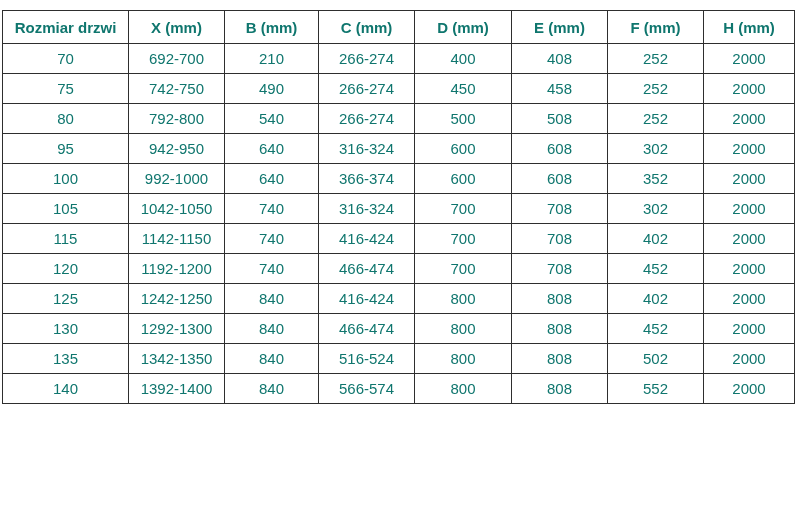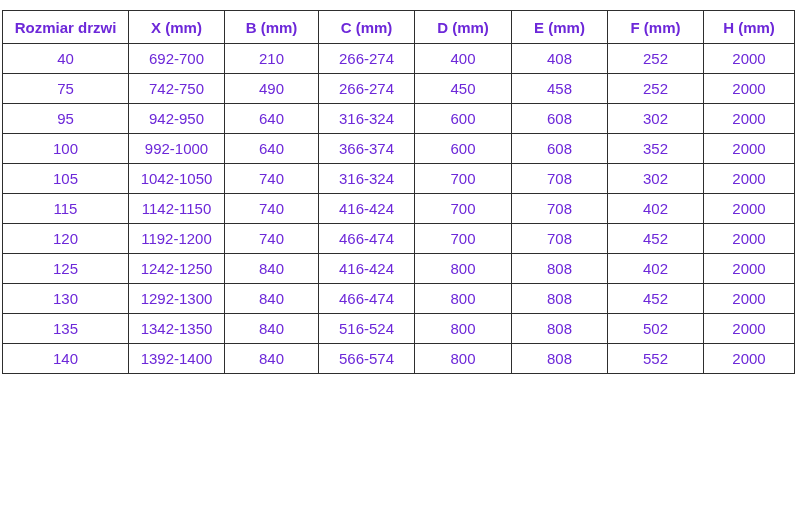--- a/index.html
+++ b/index.html
@@ -14,21 +14,21 @@
   .table-wrap {
     position: absolute;
     left: 2px;
     top: 10px;
     width: 792px;
   }
   table.size-table {
     border-collapse: collapse;
     table-layout: fixed;
     width: 792px;
-    color: #6d28d9;
+    color: #0f766e;
   }
   table.size-table th,
   table.size-table td {
     border: 1px solid #2e2e2e;
     text-align: center;
     vertical-align: middle;
     padding: 0;
     font-size: 15px;
     line-height: 1;
     white-space: nowrap;
@@ -67,40 +67,50 @@
           <th>B (mm)</th>
           <th>C (mm)</th>
           <th>D (mm)</th>
           <th>E (mm)</th>
           <th>F (mm)</th>
           <th>H (mm)</th>
         </tr>
     </thead>
     <tbody>
         <tr>
-          <td>40</td>
+          <td>70</td>
           <td>692-700</td>
           <td>210</td>
           <td>266-274</td>
           <td>400</td>
           <td>408</td>
           <td>252</td>
           <td>2000</td>
         </tr>
         <tr>
           <td>75</td>
           <td>742-750</td>
           <td>490</td>
           <td>266-274</td>
           <td>450</td>
           <td>458</td>
           <td>252</td>
           <td>2000</td>
         </tr>
         <tr>
+          <td>80</td>
+          <td>792-800</td>
+          <td>540</td>
+          <td>266-274</td>
+          <td>500</td>
+          <td>508</td>
+          <td>252</td>
+          <td>2000</td>
+        </tr>
+        <tr>
           <td>95</td>
           <td>942-950</td>
           <td>640</td>
           <td>316-324</td>
           <td>600</td>
           <td>608</td>
           <td>302</td>
           <td>2000</td>
         </tr>
         <tr>

